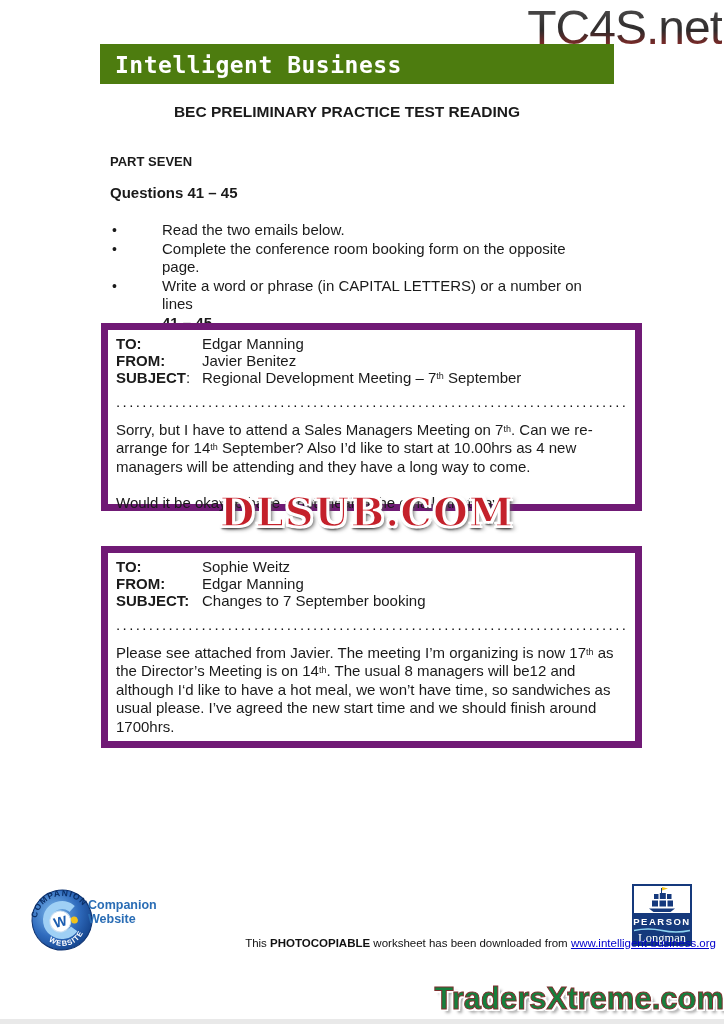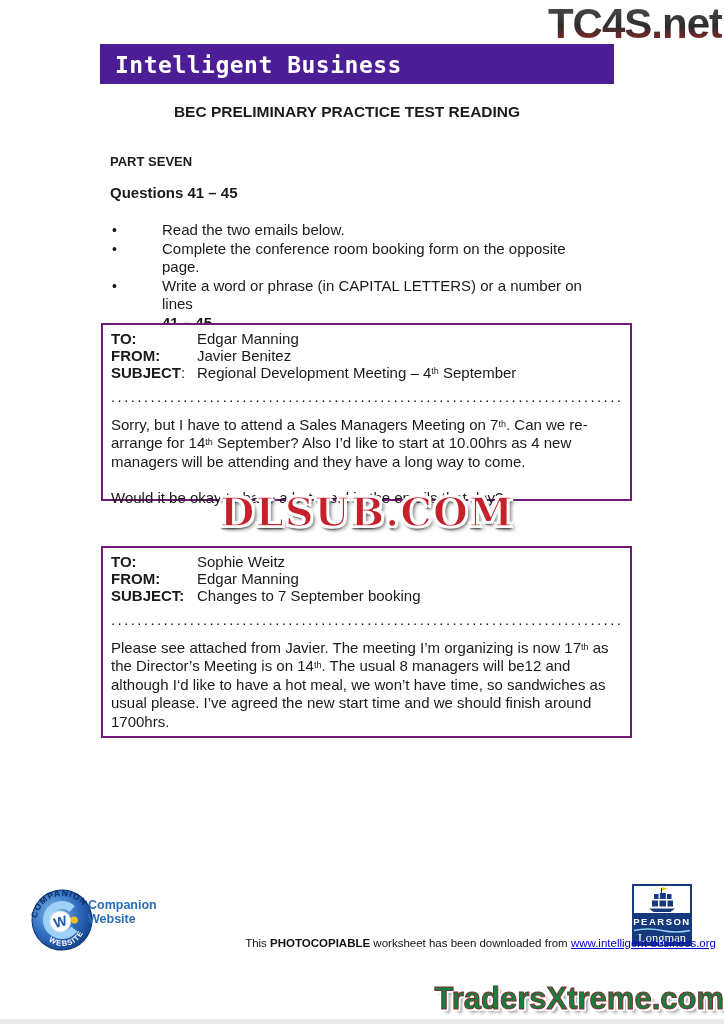--- a/index.html
+++ b/index.html
@@ -1,42 +1,42 @@
 <!DOCTYPE html>
 <html><head>
 <meta charset="utf-8">
 <style>
   html,body{margin:0;padding:0;background:#fff;}
   .page{position:relative;width:724px;height:1024px;background:#ffffff;overflow:hidden;
         font-family:"Liberation Sans",sans-serif;color:#1a1a1a;}
 
   
   .tc4s{position:absolute;top:0px;right:2px;font-family:"Liberation Sans",sans-serif;
-        font-weight:bold;font-size:42px;letter-spacing:-1px;
+        font-weight:normal;font-size:48px;letter-spacing:-1px;
         background:linear-gradient(to bottom,#555 0%,#2e2b2b 55%,#7a2a28 80%,#c03a30 100%);
         -webkit-background-clip:text;background-clip:text;color:transparent;
         text-shadow:0 0 0 rgba(0,0,0,0);}
 
   
-  .banner{position:absolute;left:100px;top:44px;width:514px;height:40px;background:#4c1d95;}
+  .banner{position:absolute;left:100px;top:44px;width:514px;height:40px;background:#4d7c0f;}
   .banner span{position:absolute;left:15px;top:8px;color:#ffffff;
         font-family:"DejaVu Sans Mono",monospace;font-weight:bold;font-size:23px;letter-spacing:0.5px;}
 
   .title{position:absolute;left:100px;top:103px;width:494px;text-align:center;
          font-weight:bold;font-size:15.5px;}
   .part{position:absolute;left:110px;top:154px;font-weight:bold;font-size:13px;}
   .qrange{position:absolute;left:110px;top:184px;font-weight:bold;font-size:15px;}
 
   .instructions{position:absolute;left:110px;top:221px;width:480px;list-style:none;margin:0;padding:0;
                 font-size:15px;line-height:18.6px;}
   .instructions li{position:relative;padding-left:52px;}
   .instructions .bullet{position:absolute;left:2px;top:0;font-size:14px;}
   .b{font-weight:bold;}
 
-  .email-box{position:absolute;left:101px;width:511px;border:2px solid #701a75;background:#fff;
+  .email-box{position:absolute;left:101px;width:511px;border:7px solid #701a75;background:#fff;
              padding:5px 8px 0 8px;font-size:15px;line-height:18px;box-sizing:content-box;}
   .email-1{top:323px;height:169px;}
   .email-2{top:546px;height:183px;}
   .hdr-row{display:flex;line-height:17.2px;}
   .hlabel{width:86px;font-weight:bold;flex:none;}
   .hlabel .colon{font-weight:normal;}
   .dotline{margin:6px 0 4px 0;white-space:nowrap;overflow:hidden;letter-spacing:2.4px;
            font-size:15px;color:#111;}
   .ebody{margin:0;line-height:18.6px;}
   .ebody.first{margin-top:10px;}
@@ -104,21 +104,21 @@
     <div class="hdr-row">
       <span class="hlabel">TO:</span>
       <span class="hval">Edgar Manning</span>
     </div>
     <div class="hdr-row">
       <span class="hlabel">FROM:</span>
       <span class="hval">Javier Benitez</span>
     </div>
     <div class="hdr-row">
       <span class="hlabel"><span>SUBJECT</span><span class="colon">:</span></span>
-      <span class="hval"><span>Regional Development Meeting – 4</span><span class="sup">th</span><span> September</span></span>
+      <span class="hval"><span>Regional Development Meeting – 7</span><span class="sup">th</span><span> September</span></span>
     </div>
     <div class="dotline">....................................................................................................</div>
     <p class="ebody first"><span>Sorry, but I have to attend a Sales Managers Meeting on 7</span><span class="sup">th</span><span>.  Can we re-arrange for 14</span><span class="sup">th</span><span> September?  Also I’d like to start at 10.00hrs as 4 new managers will be attending and they have a long way to come.</span></p>
     <div class="gapline"></div>
     <p class="ebody">Would it be okay to have a hot meal in the emails that day?</p>
   </div>
 
   <div class="dlsub">DLSUB.COM</div>
 
   <div class="email-box email-2">

